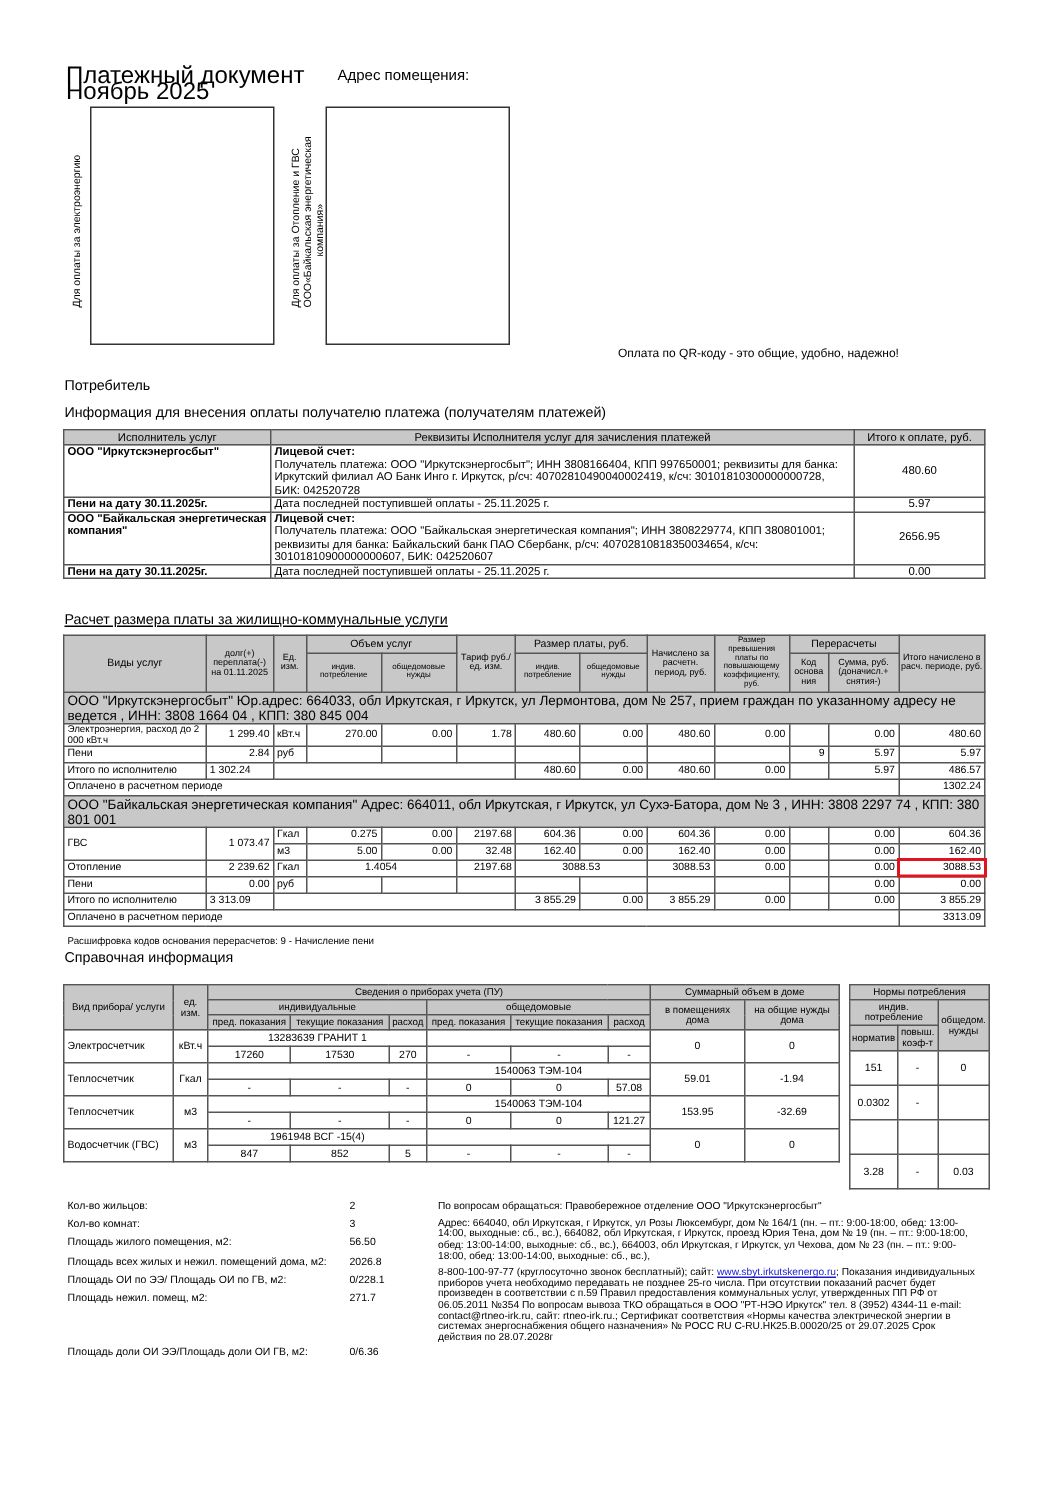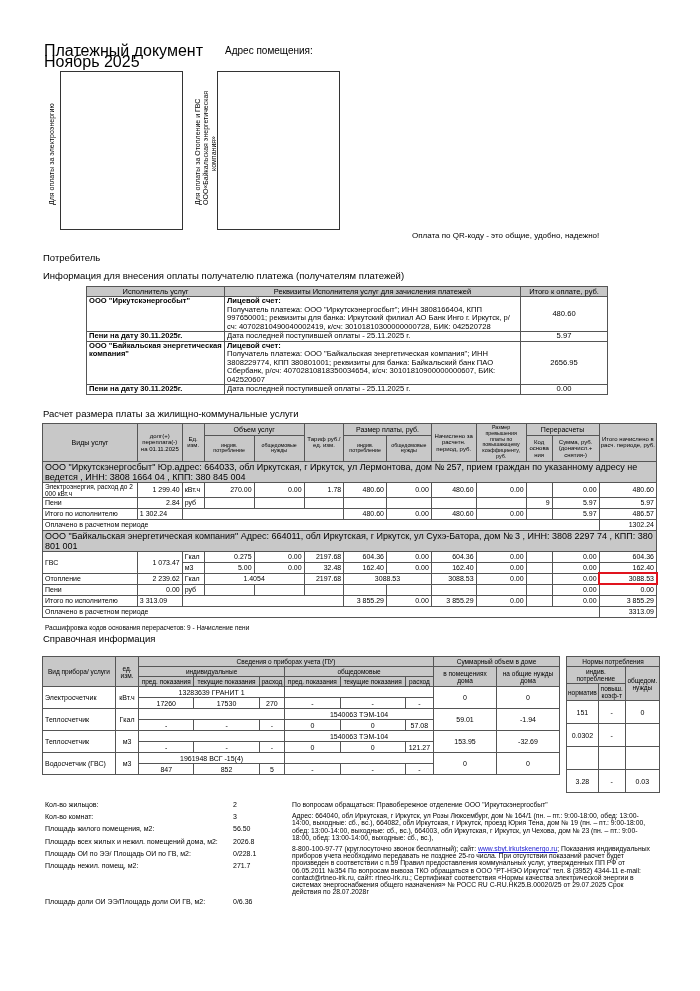--- a/index.html
+++ b/index.html
@@ -8,21 +8,21 @@
   .t-doc { left: 44px; top: 45px; font-size: 16px; line-height: 11px; }
   .t-addr { left: 225px; top: 45px; font-size: 10px; }
   .qrbox { border: 1px solid #333; background: #fff; }
   .vlabel { font-size: 7px; line-height: 8px; transform: rotate(-90deg); transform-origin: left top; white-space: nowrap; }
   .qr-note { left: 412px; top: 231px; font-size: 8px; }
   .consumer { left: 43px; top: 252px; font-size: 9px; }
   .sec-title { font-size: 9.5px; }
   table { border-collapse: collapse; }
   td, th { border: 1px solid #555; padding: 0 2px; font-weight: normal; }
   th { background: #c8c8c8; font-size: 7.5px; text-align: center; }
-  .tbl1 { left: 42px; top: 286px; width: 522px; font-size: 7.6px; margin-left: 44px; }
+  .tbl1 { left: 42px; top: 286px; width: 615px; font-size: 7.6px; }
   .tbl1 td { vertical-align: top; line-height: 8.5px; }
   .tbl1 .sum { text-align: center; vertical-align: middle; }
   .b { font-weight: bold; }
   .tbl2 { left: 42px; top: 423px; width: 615px; font-size: 7px; }
   .tbl2 th { font-size: 7px; line-height: 7.5px; padding: 1px; }
   .tbl2 th.tiny { font-size: 5.3px; line-height: 5.8px; }
   .tbl2 th.sm { font-size: 6px; line-height: 6.5px; }
   .tbl2 td { height: 10px; text-align: right; line-height: 9px; }
   .tbl2 td.l { text-align: left; }
   .tbl2 td.c { text-align: center; }
@@ -96,21 +96,21 @@
     <td class="sum">2656.95</td>
   </tr>
   <tr>
     <td class="b">Пени на дату 30.11.2025г.</td>
     <td>Дата последней поступившей оплаты - 25.11.2025 г.</td>
     <td class="sum">0.00</td>
   </tr>
 </tbody>
   </table>
 
-<div class="abs sec-title" style="left:43px;top:408px;">Расчет размера платы за жилищно-коммунальные услуги</div>
+<div class="abs sec-title" style="left:43px;top:408px;text-decoration:underline;">Расчет размера платы за жилищно-коммунальные услуги</div>
 <table class="abs tbl2">
   <tbody>
       <tr>
     <th rowspan="2" style="width:88px;">Виды услуг</th>
     <th rowspan="2" style="width:40px;" class="sm">долг(+) переплата(-) на 01.11.2025</th>
     <th rowspan="2" style="width:18px;" class="sm">Ед. изм.</th>
     <th colspan="2">Объем услуг</th>
     <th rowspan="2" style="width:35px;" class="sm">Тариф руб./ед. изм.</th>
     <th colspan="2">Размер платы, руб.</th>
     <th rowspan="2" style="width:40px;" class="sm">Начислено за расчетн. период, руб.</th>

